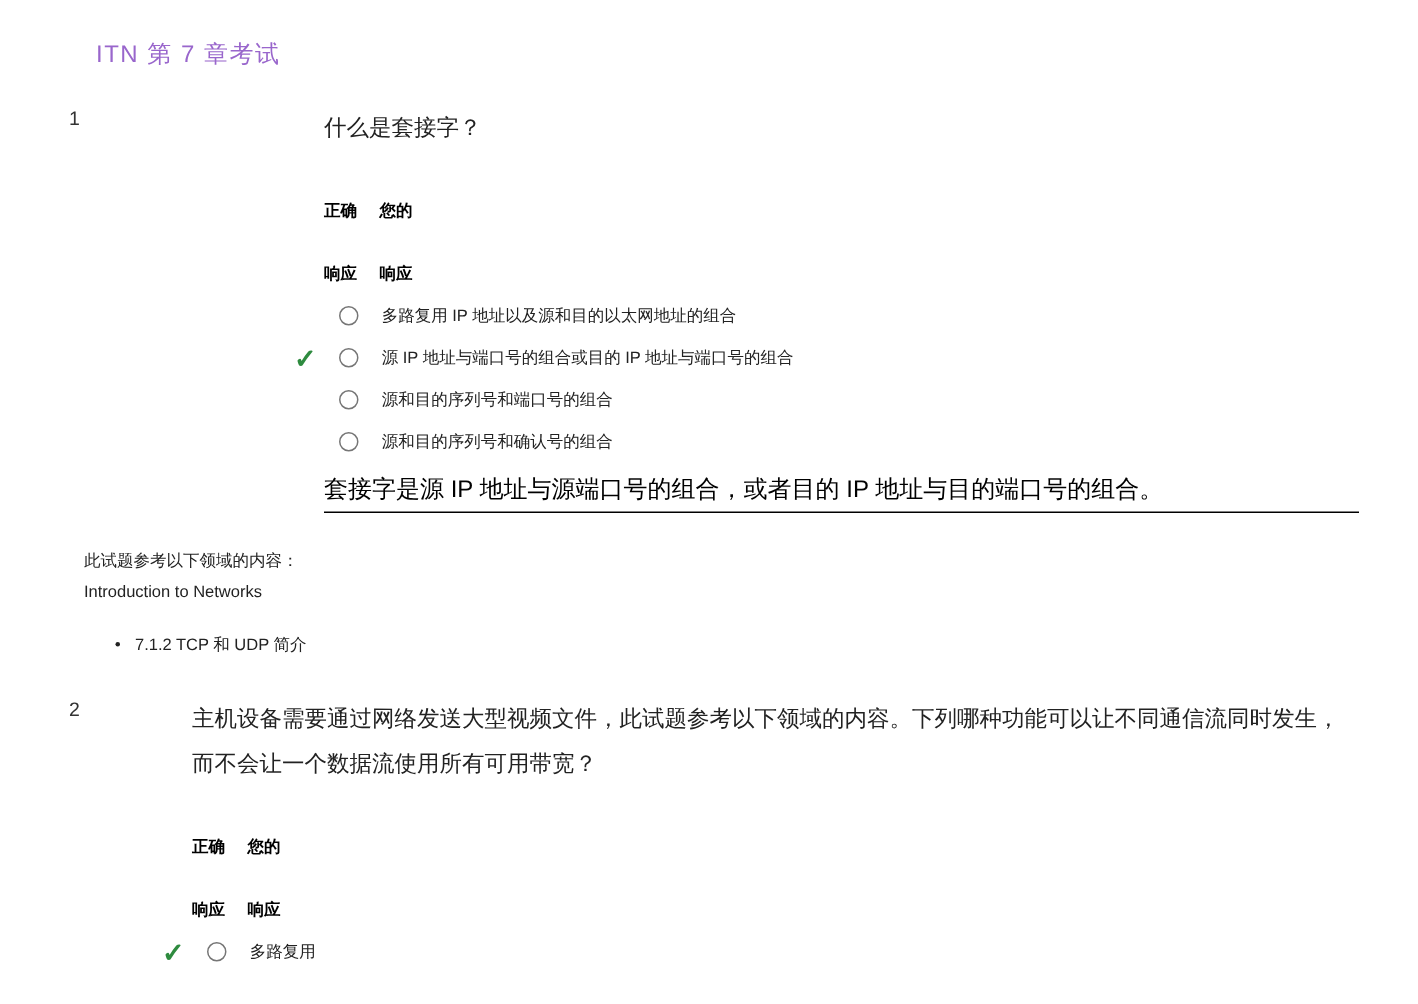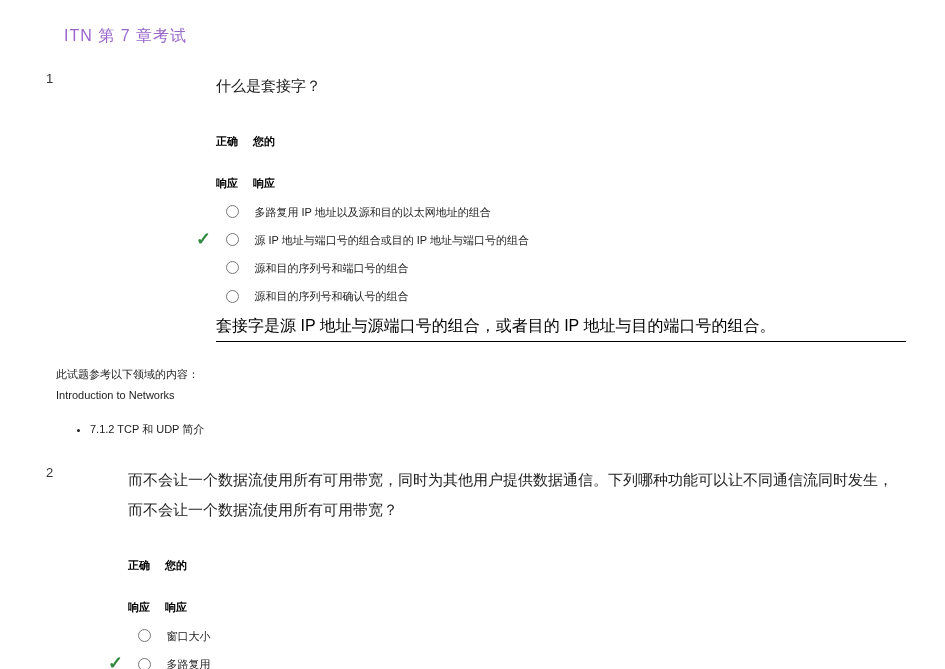--- a/index.html
+++ b/index.html
@@ -162,36 +162,30 @@
   <div>此试题参考以下领域的内容：</div>
   <div>Introduction to Networks</div>
 </div>
 <ul class="bullet-list">
   <li>7.1.2 TCP 和 UDP 简介</li>
 </ul>
 
 <div class="question-block" style="margin-top:28px;">
   <div class="qnum">2</div>
   <div class="q2-body">
-    <div class="q-text">而不会让一个数据流使用所有可用带宽，同时为其他用户提供数据通信。下列哪种功能可以让不同通信流同时发生，而不会让一个数据流使用所有可用带宽？</div>
+    <div class="q-text">主机设备需要通过网络发送大型视频文件，此试题参考以下领域的内容。下列哪种功能可以让不同通信流同时发生，而不会让一个数据流使用所有可用带宽？</div>
 
     <div class="header-row">
       <span class="header-cell h-correct">正确</span>
       <span class="header-cell h-yours">您的</span><br>
       <span class="header-cell h-correct">响应</span>
       <span class="header-cell h-yours">响应</span>
     </div>
 
     <div class="options">
-      <div class="opt-row">
-        <span class="radio-cell">
-          <input type="radio" style="">
-        </span>
-        <span class="opt-text">窗口大小</span>
-      </div>
       <div class="opt-row">
         <span class="check-mark">✓</span>
         <span class="radio-cell">
           <input type="radio" style="">
         </span>
         <span class="opt-text">多路复用</span>
       </div>
     </div>
   </div>
 </div>

